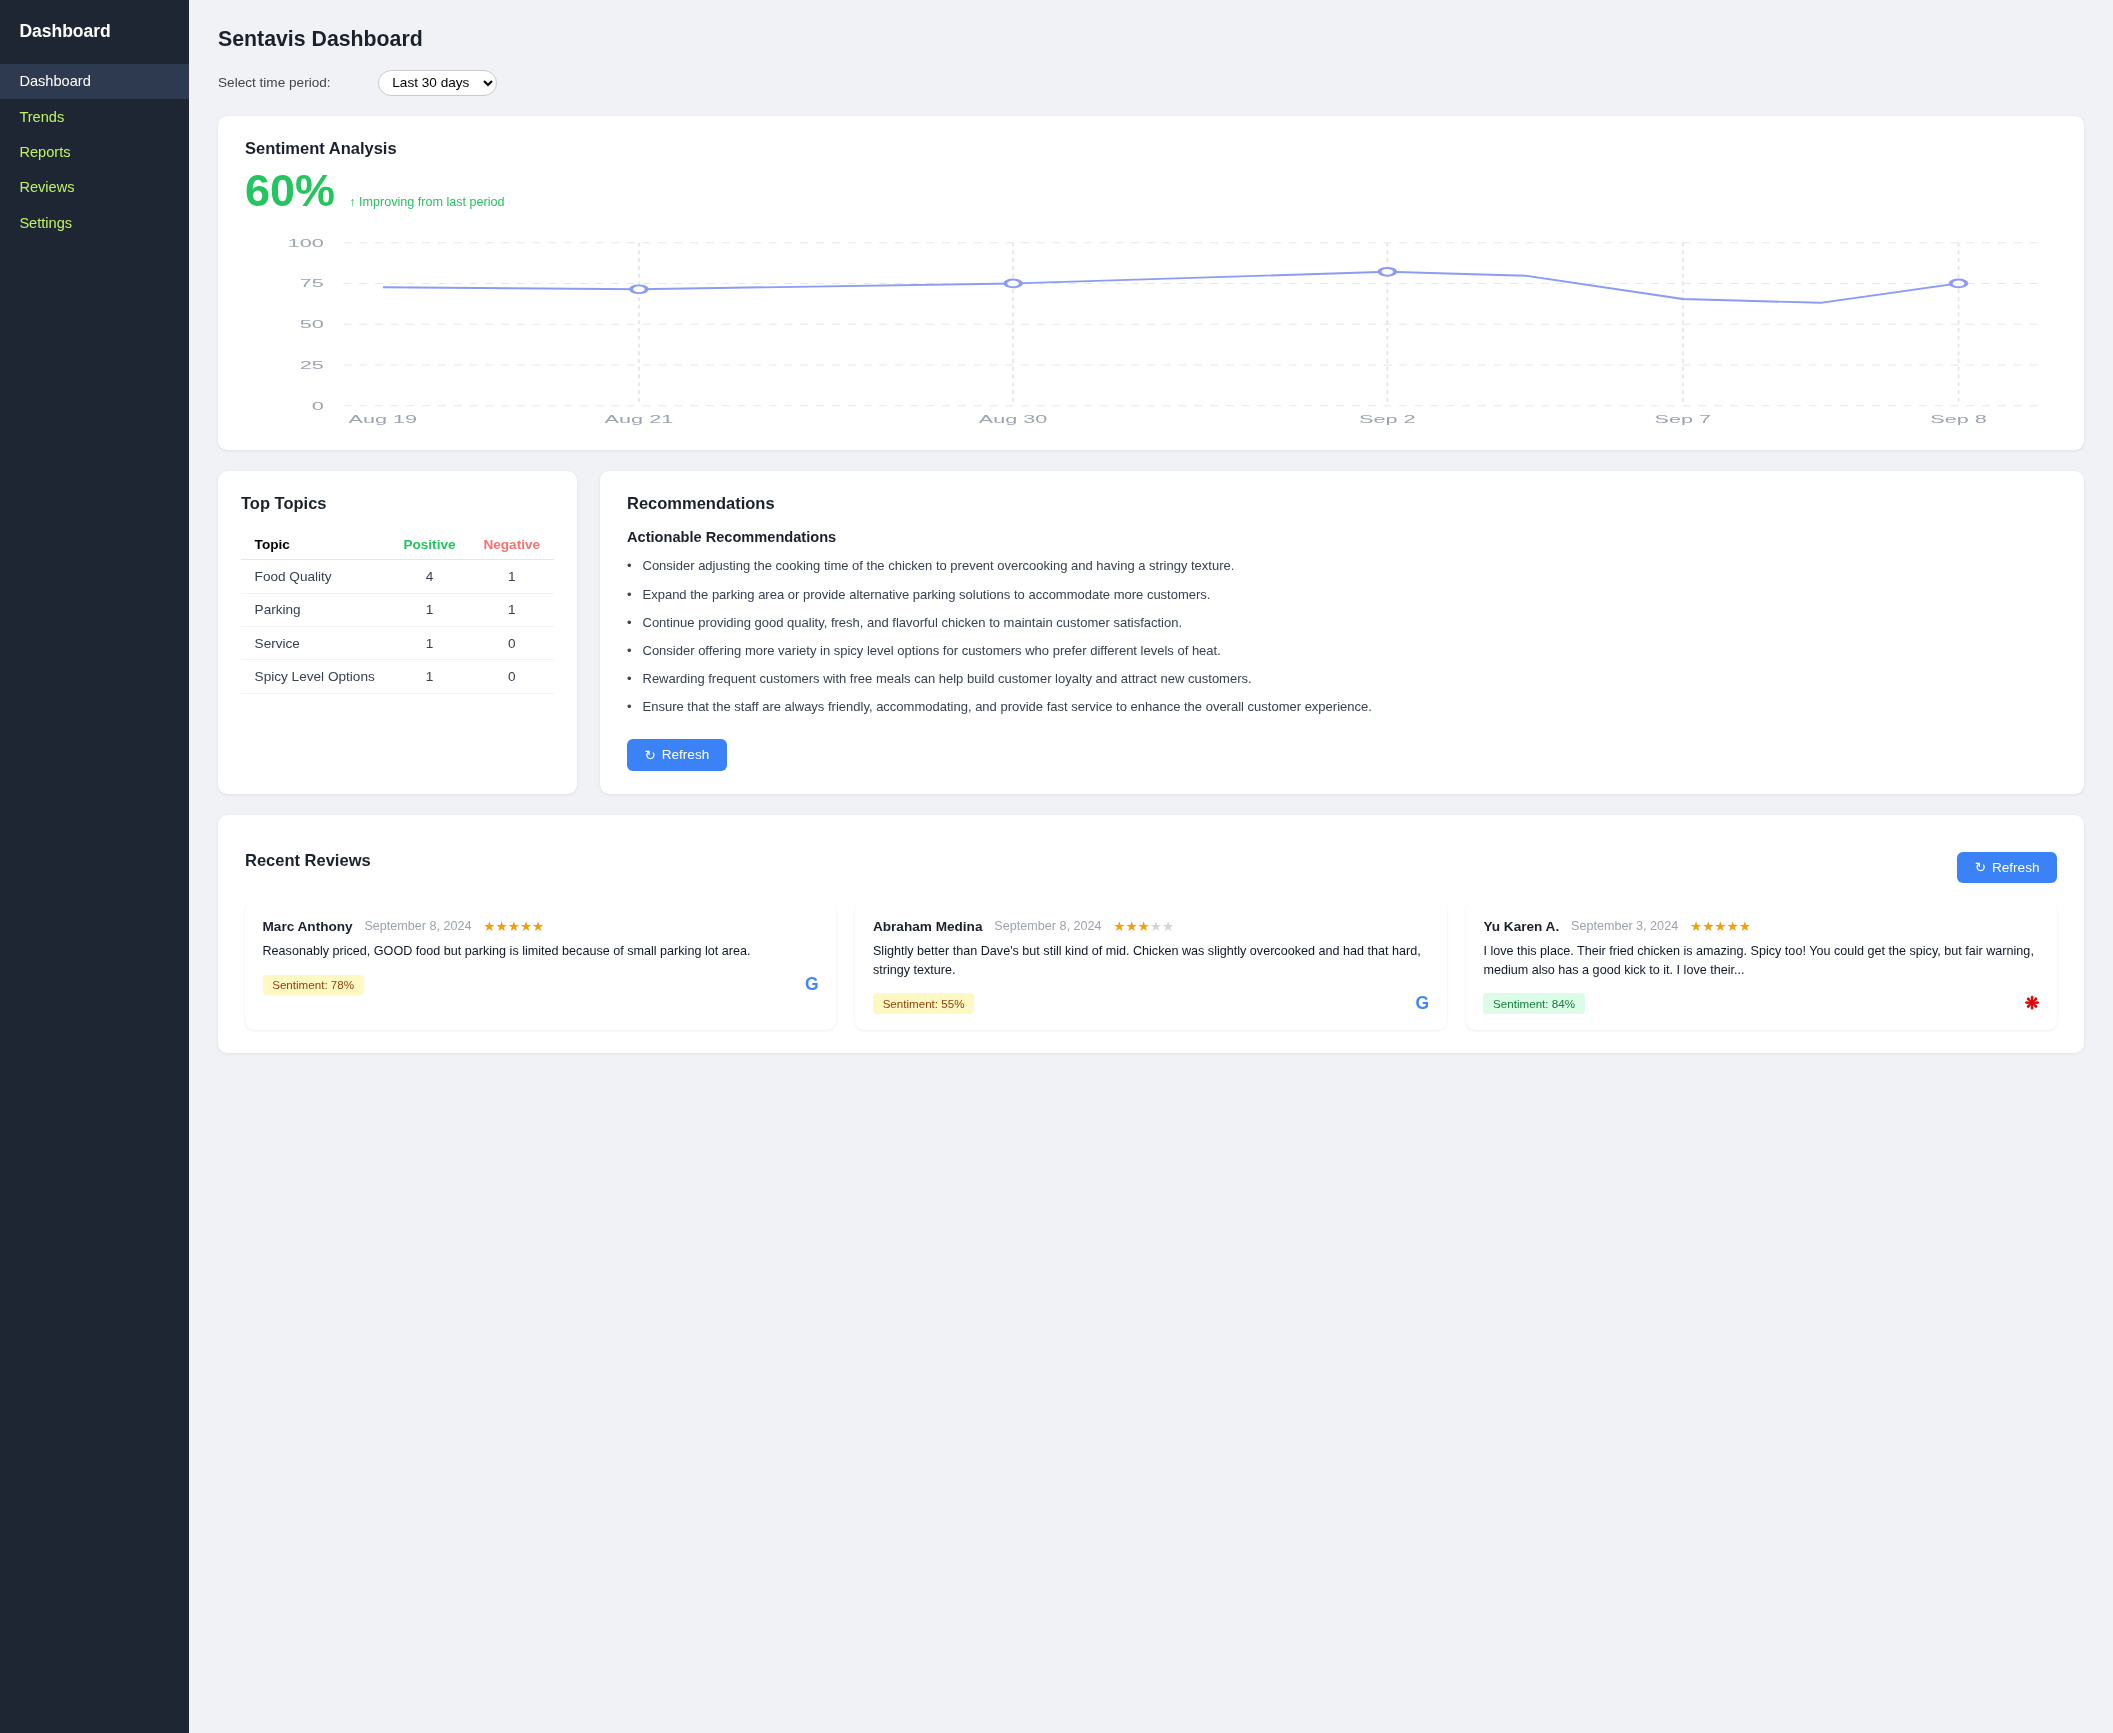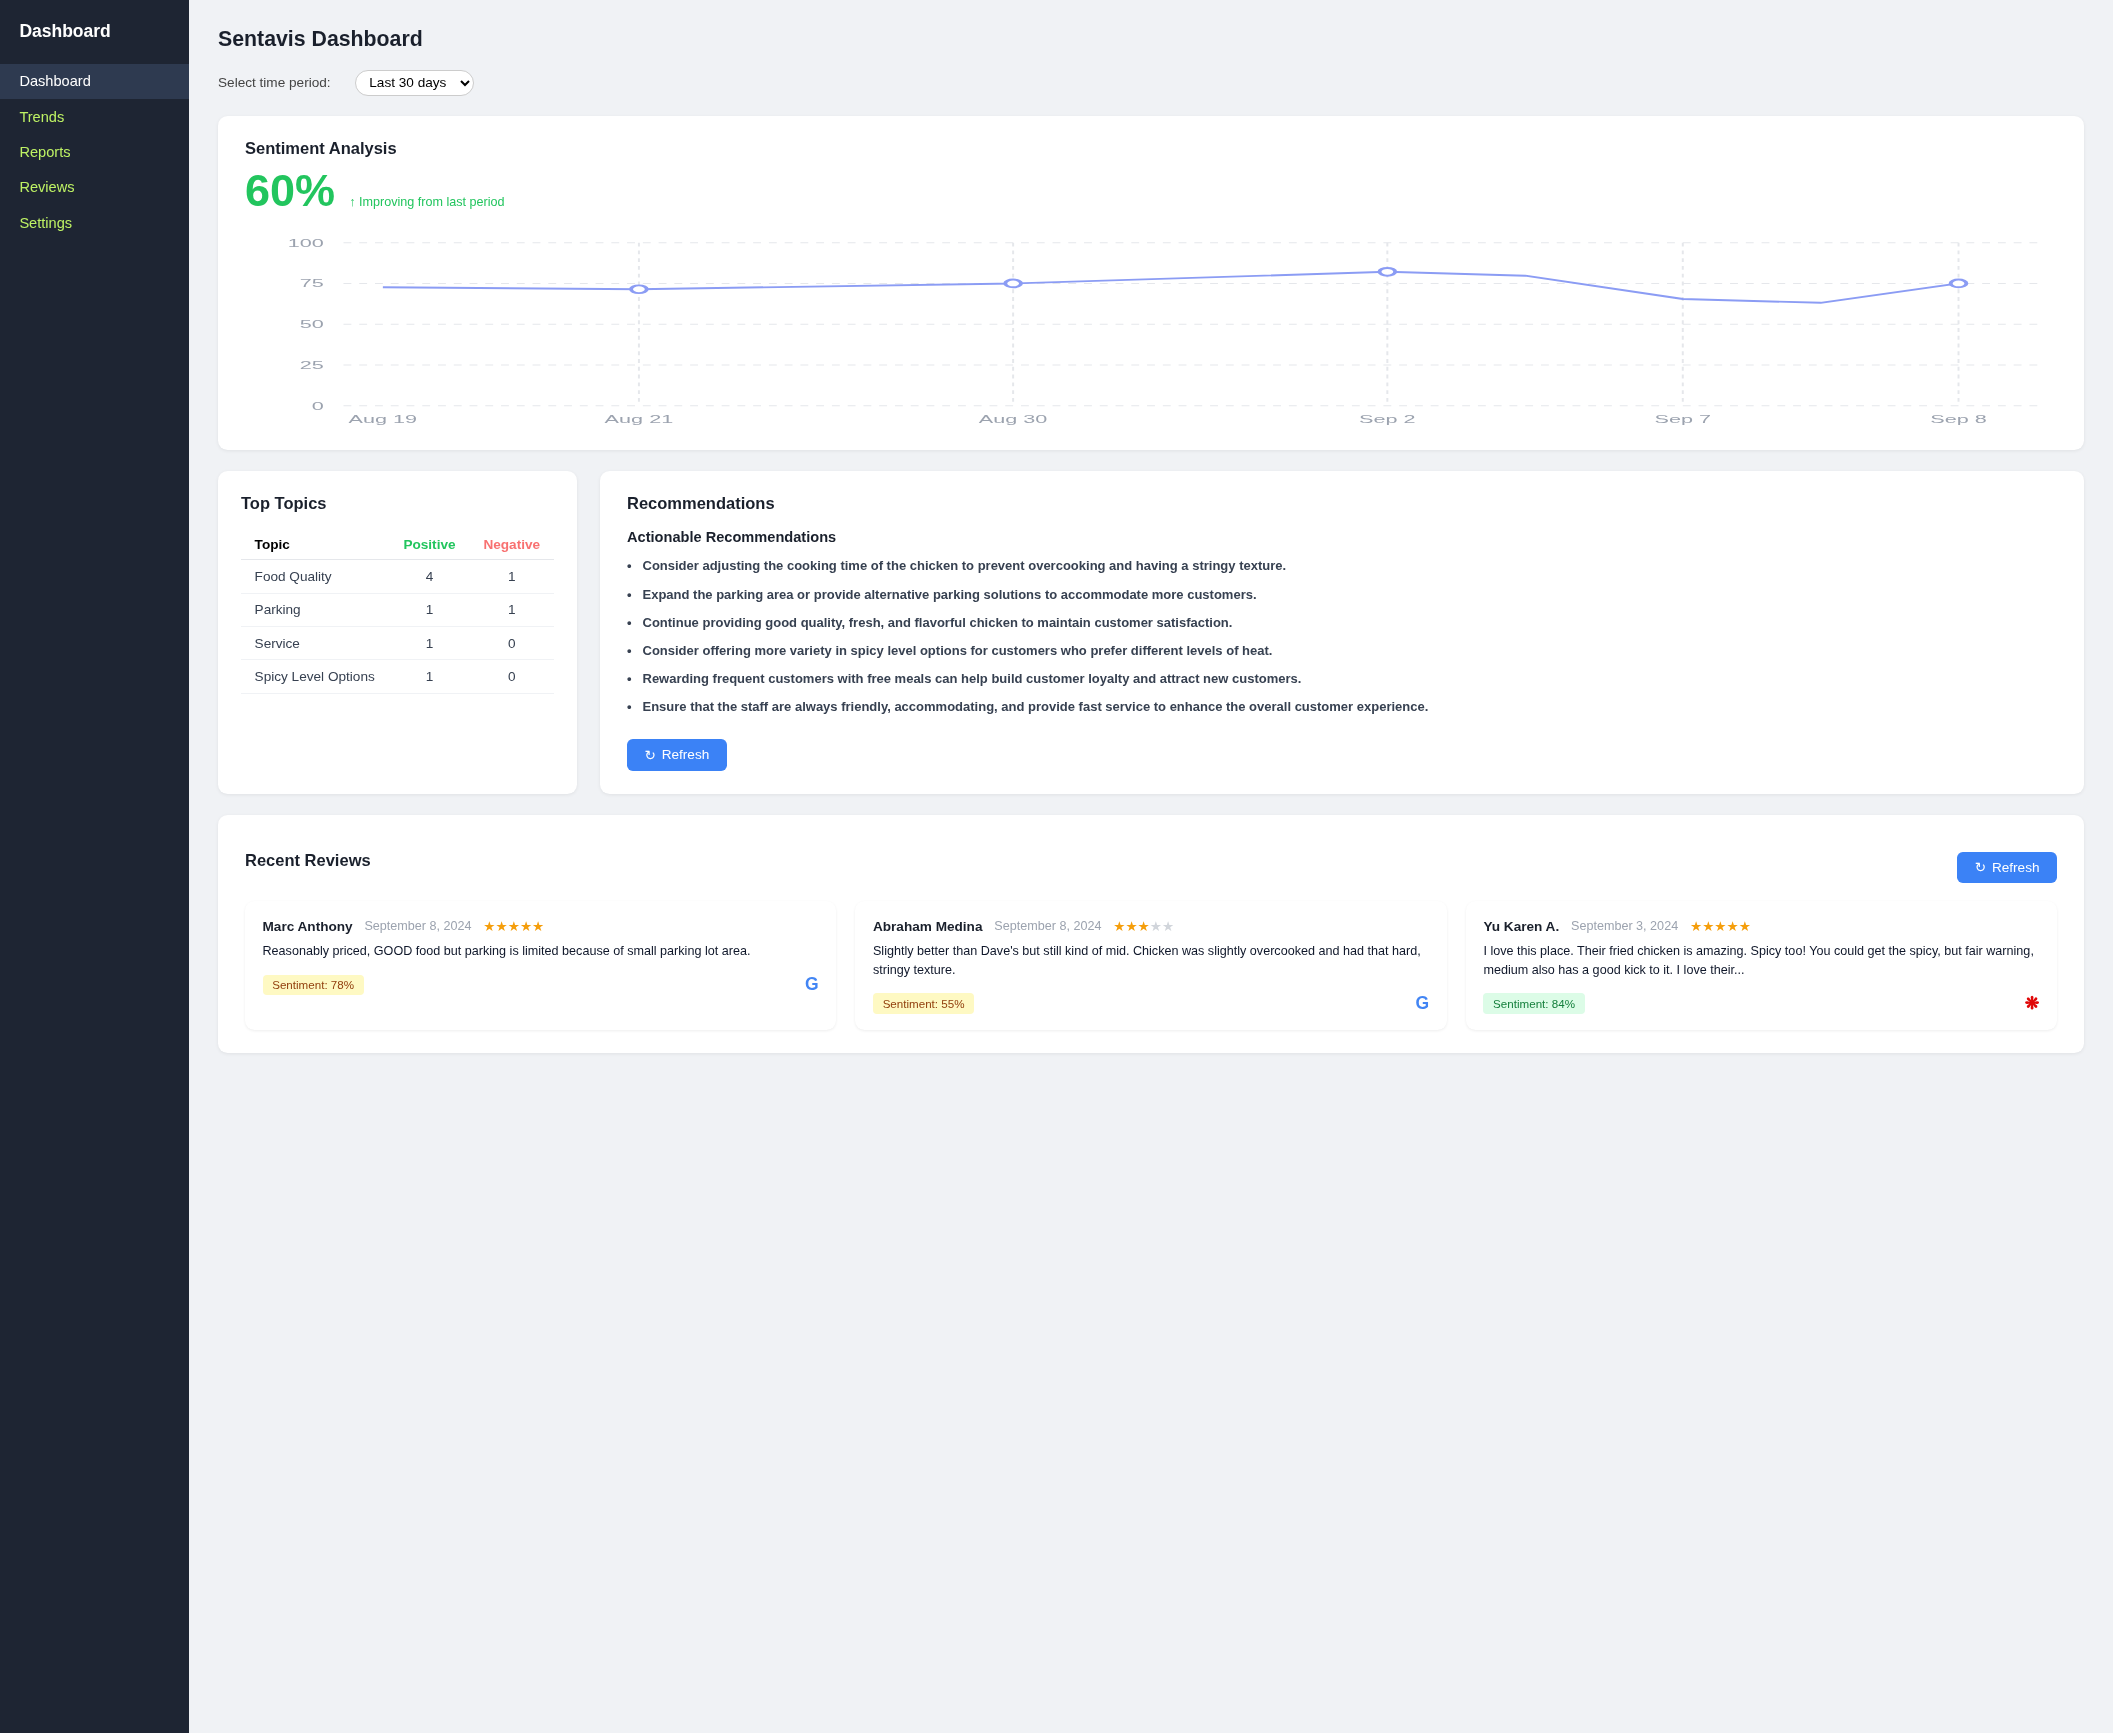--- a/index.html
+++ b/index.html
@@ -56,20 +56,21 @@
       font-size: 13.6px;
       color: #444;
     }
     .time-period-select {
       font-size: 13.6px;
       border: 1px solid #ccc;
       border-radius: 13px;
       padding: 3.9px 9.7px;
       background: #fff;
       cursor: pointer;
+      margin-left: 23px;
     }
 
     
     .card {
       background: #fff;
       border-radius: 9.7px;
       padding: 23px 27px;
       margin-bottom: 21.3px;
       box-shadow: 0 1px 3.9px rgba(0,0,0,0.07);
     }
@@ -154,21 +155,20 @@
 
     .recs-subtitle {
       font-size: 14.6px;
       font-weight: 600;
       color: #1a202c;
       margin-bottom: 11.6px;
     }
     .recs-list {
       list-style: none;
       padding: 0;
-      font-weight: bold;
     }
     .recs-list li {
       position: relative;
       padding-left: 15.5px;
       font-size: 13px;
       color: #374151;
       margin-bottom: 8.7px;
       line-height: 1.5;
     }
     .recs-list li::before {

